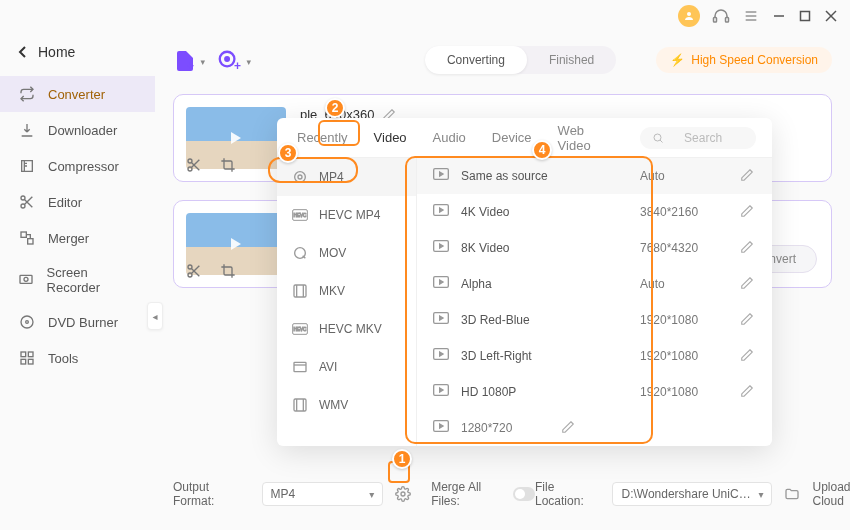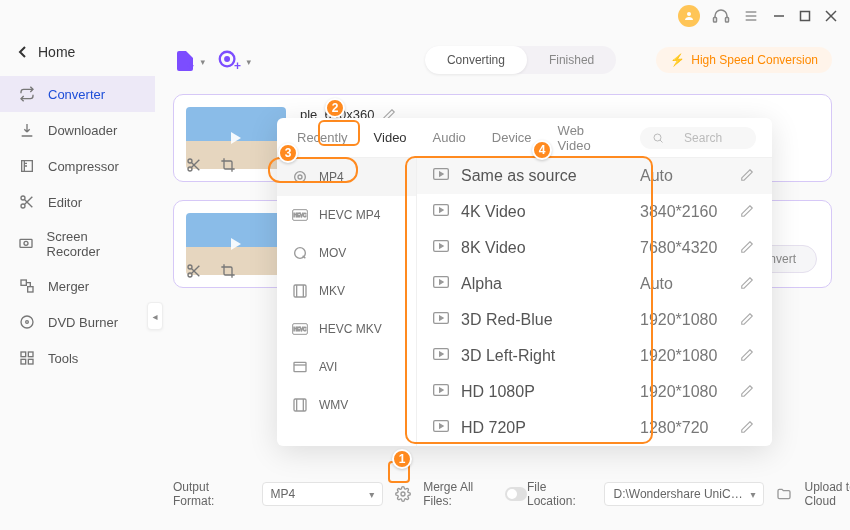--- a/index.html
+++ b/index.html
@@ -5,21 +5,21 @@
 *{margin:0;padding:0;box-sizing:border-box;font-family:-apple-system,BlinkMacSystemFont,'Segoe UI',sans-serif;}
 body{width:850px;height:530px;background:#fafafa;overflow:hidden;position:relative;font-size:13px;color:#333;}
 .topbar{height:32px;display:flex;align-items:center;justify-content:flex-end;padding:0 12px;gap:12px;}
 .avatar{width:22px;height:22px;background:#ffc557;border-radius:50%;display:flex;align-items:center;justify-content:center;}
 .topicon{width:18px;height:18px;display:flex;align-items:center;justify-content:center;color:#888;}
 .winbtn{width:14px;height:14px;display:flex;align-items:center;justify-content:center;color:#555;}
 .container{display:flex;height:498px;}
 .sidebar{width:155px;padding:4px 0;position:relative;}
 .back-home{display:flex;align-items:center;gap:10px;padding:8px 18px;font-size:14px;color:#333;}
 .sb-item{display:flex;align-items:center;gap:12px;padding:9px 18px;font-size:13px;color:#555;cursor:pointer;}
-.sb-item.active{background:#ede9f7;color:#1d4ed8;}
+.sb-item.active{background:#ede9f7;color:#a16207;}
 .sb-icon{width:18px;height:18px;display:flex;align-items:center;justify-content:center;color:#777;}
 .collapse-handle{position:absolute;right:-8px;top:270px;width:16px;height:28px;background:#fff;border:1px solid #eee;border-radius:4px;display:flex;align-items:center;justify-content:center;font-size:10px;color:#888;box-shadow:0 1px 3px rgba(0,0,0,0.05);}
 .main{flex:1;padding:8px 18px 0 18px;position:relative;}
 .toolbar{display:flex;align-items:center;gap:22px;height:40px;}
 .tb-icon{width:22px;height:22px;color:#7c4dff;position:relative;}
 .seg{margin-left:auto;background:#f3f1f5;border-radius:20px;display:flex;height:28px;}
 .seg-item{padding:0 22px;display:flex;align-items:center;font-size:12px;color:#888;border-radius:20px;}
 .seg-item.active{background:#fff;color:#555;box-shadow:0 1px 3px rgba(0,0,0,0.08);}
 .hspeed{margin-left:18px;background:#fff4ea;border-radius:16px;padding:6px 14px;font-size:12px;color:#ff8a00;display:flex;align-items:center;gap:6px;}
 .card{background:#fff;border:1px solid #d6c8f7;border-radius:10px;margin-top:14px;padding:12px;display:flex;gap:14px;align-items:flex-start;position:relative;}
@@ -33,21 +33,21 @@
 .ptabs{display:flex;align-items:center;gap:18px;height:40px;padding:0 16px;border-bottom:1px solid #f0f0f0;}
 .ptab{font-size:13px;color:#888;padding:0 4px;height:100%;display:flex;align-items:center;}
 .ptab.active{color:#333;font-weight:500;}
 .psearch{margin-left:auto;background:#f7f7f7;border-radius:14px;padding:4px 12px;display:flex;align-items:center;gap:20px;color:#bbb;font-size:12px;width:120px;}
 .pbody{flex:1;display:flex;overflow:hidden;}
 .fmt-list{width:140px;border-right:1px solid #f0f0f0;overflow-y:auto;}
 .fmt-item{display:flex;align-items:center;gap:10px;padding:10px 14px;font-size:12px;color:#666;}
 .fmt-item.active{background:#f5f5f5;}
 .fmt-icon{width:18px;height:18px;color:#999;display:flex;align-items:center;justify-content:center;}
 .res-list{flex:1;overflow-y:auto;}
-.res-item{display:flex;align-items:center;padding:9px 16px;font-size:16px;color:#555;}
+.res-item{display:flex;align-items:center;padding:9px 16px;font-size:12px;color:#555;}
 .res-icon{width:18px;height:18px;color:#999;margin-right:10px;}
 .res-name{flex:1;}
 .res-size{width:100px;color:#777;}
 .res-edit{width:16px;height:16px;color:#aaa;}
 .res-item.hover{background:#f7f7f7;}
 .bottom{position:absolute;bottom:0;left:0;right:0;padding:10px 18px;background:#fafafa;display:flex;align-items:center;gap:16px;font-size:12px;color:#666;}
 .bottom-row{display:flex;align-items:center;gap:12px;}
 .sel{background:#fff;border:1px solid #e3e3e3;border-radius:4px;padding:4px 8px;display:flex;align-items:center;gap:6px;width:140px;justify-content:space-between;font-size:12px;}
 .startall{margin-left:auto;background:#8c6cff;color:#ffffff;border-radius:22px;padding:10px 28px;font-size:14px;}
 .toggle{width:26px;height:14px;background:#e0e0e0;border-radius:8px;position:relative;}
@@ -143,35 +143,35 @@
             <circle cx="6" cy="18" r="3"></circle>
             <line x1="20" y1="4" x2="8.5" y2="15.5"></line>
             <line x1="20" y1="20" x2="8.5" y2="8.5"></line>
           </svg>
         </span>
         <span>Editor</span>
       </div>
     <div class="sb-item">
         <span class="sb-icon">
           <svg width="16" height="16" viewBox="0 0 24 24" fill="none" stroke="#777" stroke-width="2">
-            <rect x="3" y="5" width="18" height="12" rx="1"></rect>
-            <circle cx="12" cy="11" r="3"></circle>
-          </svg>
-        </span>
-        <span>Screen Recorder</span>
-      </div>
-    <div class="sb-item">
-        <span class="sb-icon">
-          <svg width="16" height="16" viewBox="0 0 24 24" fill="none" stroke="#777" stroke-width="2">
             <rect x="3" y="3" width="8" height="8"></rect>
             <rect x="13" y="13" width="8" height="8"></rect>
             <path d="M11 7h6v6"></path>
           </svg>
         </span>
         <span>Merger</span>
+      </div>
+    <div class="sb-item">
+        <span class="sb-icon">
+          <svg width="16" height="16" viewBox="0 0 24 24" fill="none" stroke="#777" stroke-width="2">
+            <rect x="3" y="5" width="18" height="12" rx="1"></rect>
+            <circle cx="12" cy="11" r="3"></circle>
+          </svg>
+        </span>
+        <span>Screen Recorder</span>
       </div>
     <div class="sb-item">
         <span class="sb-icon">
           <svg width="16" height="16" viewBox="0 0 24 24" fill="none" stroke="#777" stroke-width="2">
             <circle cx="12" cy="12" r="9"></circle>
             <circle cx="12" cy="12" r="2"></circle>
           </svg>
         </span>
         <span>DVD Burner</span>
       </div>
@@ -270,21 +270,21 @@
           <div class="sel">
               <span>MP4</span>
               <span style="font-size:10px;color:#888">▾</span>
             </div>
           <span style="color:#999">
               <svg width="16" height="16" viewBox="0 0 24 24" fill="none" stroke="#999" stroke-width="2">
                 <circle cx="12" cy="12" r="3"></circle>
                 <path d="M19.4 15a1.65 1.65 0 00.33 1.82l.06.06a2 2 0 11-2.83 2.83l-.06-.06a1.65 1.65 0 00-1.82-.33 1.65 1.65 0 00-1 1.51V21a2 2 0 11-4 0v-.09a1.65 1.65 0 00-1-1.51 1.65 1.65 0 00-1.82.33l-.06.06a2 2 0 11-2.83-2.83l.06-.06a1.65 1.65 0 00.33-1.82 1.65 1.65 0 00-1.51-1H3a2 2 0 110-4h.09a1.65 1.65 0 001.51-1 1.65 1.65 0 00-.33-1.82l-.06-.06a2 2 0 112.83-2.83l.06.06a1.65 1.65 0 001.82.33h0a1.65 1.65 0 001-1.51V3a2 2 0 114 0v.09a1.65 1.65 0 001 1.51 1.65 1.65 0 001.82-.33l.06-.06a2 2 0 112.83 2.83l-.06.06a1.65 1.65 0 00-.33 1.82v0a1.65 1.65 0 001.51 1H21a2 2 0 110 4h-.09a1.65 1.65 0 00-1.51 1z"></path>
               </svg>
             </span>
-          <span style="">Merge All Files:</span>
+          <span style="margin-left:8px;">Merge All Files:</span>
           <div class="toggle"></div>
         </div>
         <div class="bottom-row">
           <span style="width:90px;">File Location:</span>
           <div class="sel" style="width:160px;">
               <span style="white-space:nowrap;overflow:hidden;text-overflow:ellipsis;">D:\Wondershare UniConverter 1</span>
               <span style="font-size:10px;color:#888">▾</span>
             </div>
           <span>
               <svg width="16" height="16" viewBox="0 0 24 24" fill="none" stroke="#999" stroke-width="2">
@@ -493,21 +493,20 @@
             </svg>
           </span>
         </div>
       <div class="res-item">
           <span class="res-icon">
             <svg width="16" height="14" viewBox="0 0 24 18" fill="none" stroke="#999" stroke-width="2">
               <rect x="1" y="1" width="22" height="16" rx="2"></rect>
               <polygon points="10,6 15,9 10,12" fill="#999"></polygon>
             </svg>
           </span>
-          <span class="res-name">HD 720P</span>
           <span class="res-size">1280*720</span>
           <span class="res-edit">
             <svg width="14" height="14" viewBox="0 0 24 24" fill="none" stroke="#aaa" stroke-width="2">
               <path d="M17 3l4 4L7 21H3v-4L17 3z"></path>
             </svg>
           </span>
         </div>
     </div>
   </div>
 </div>

